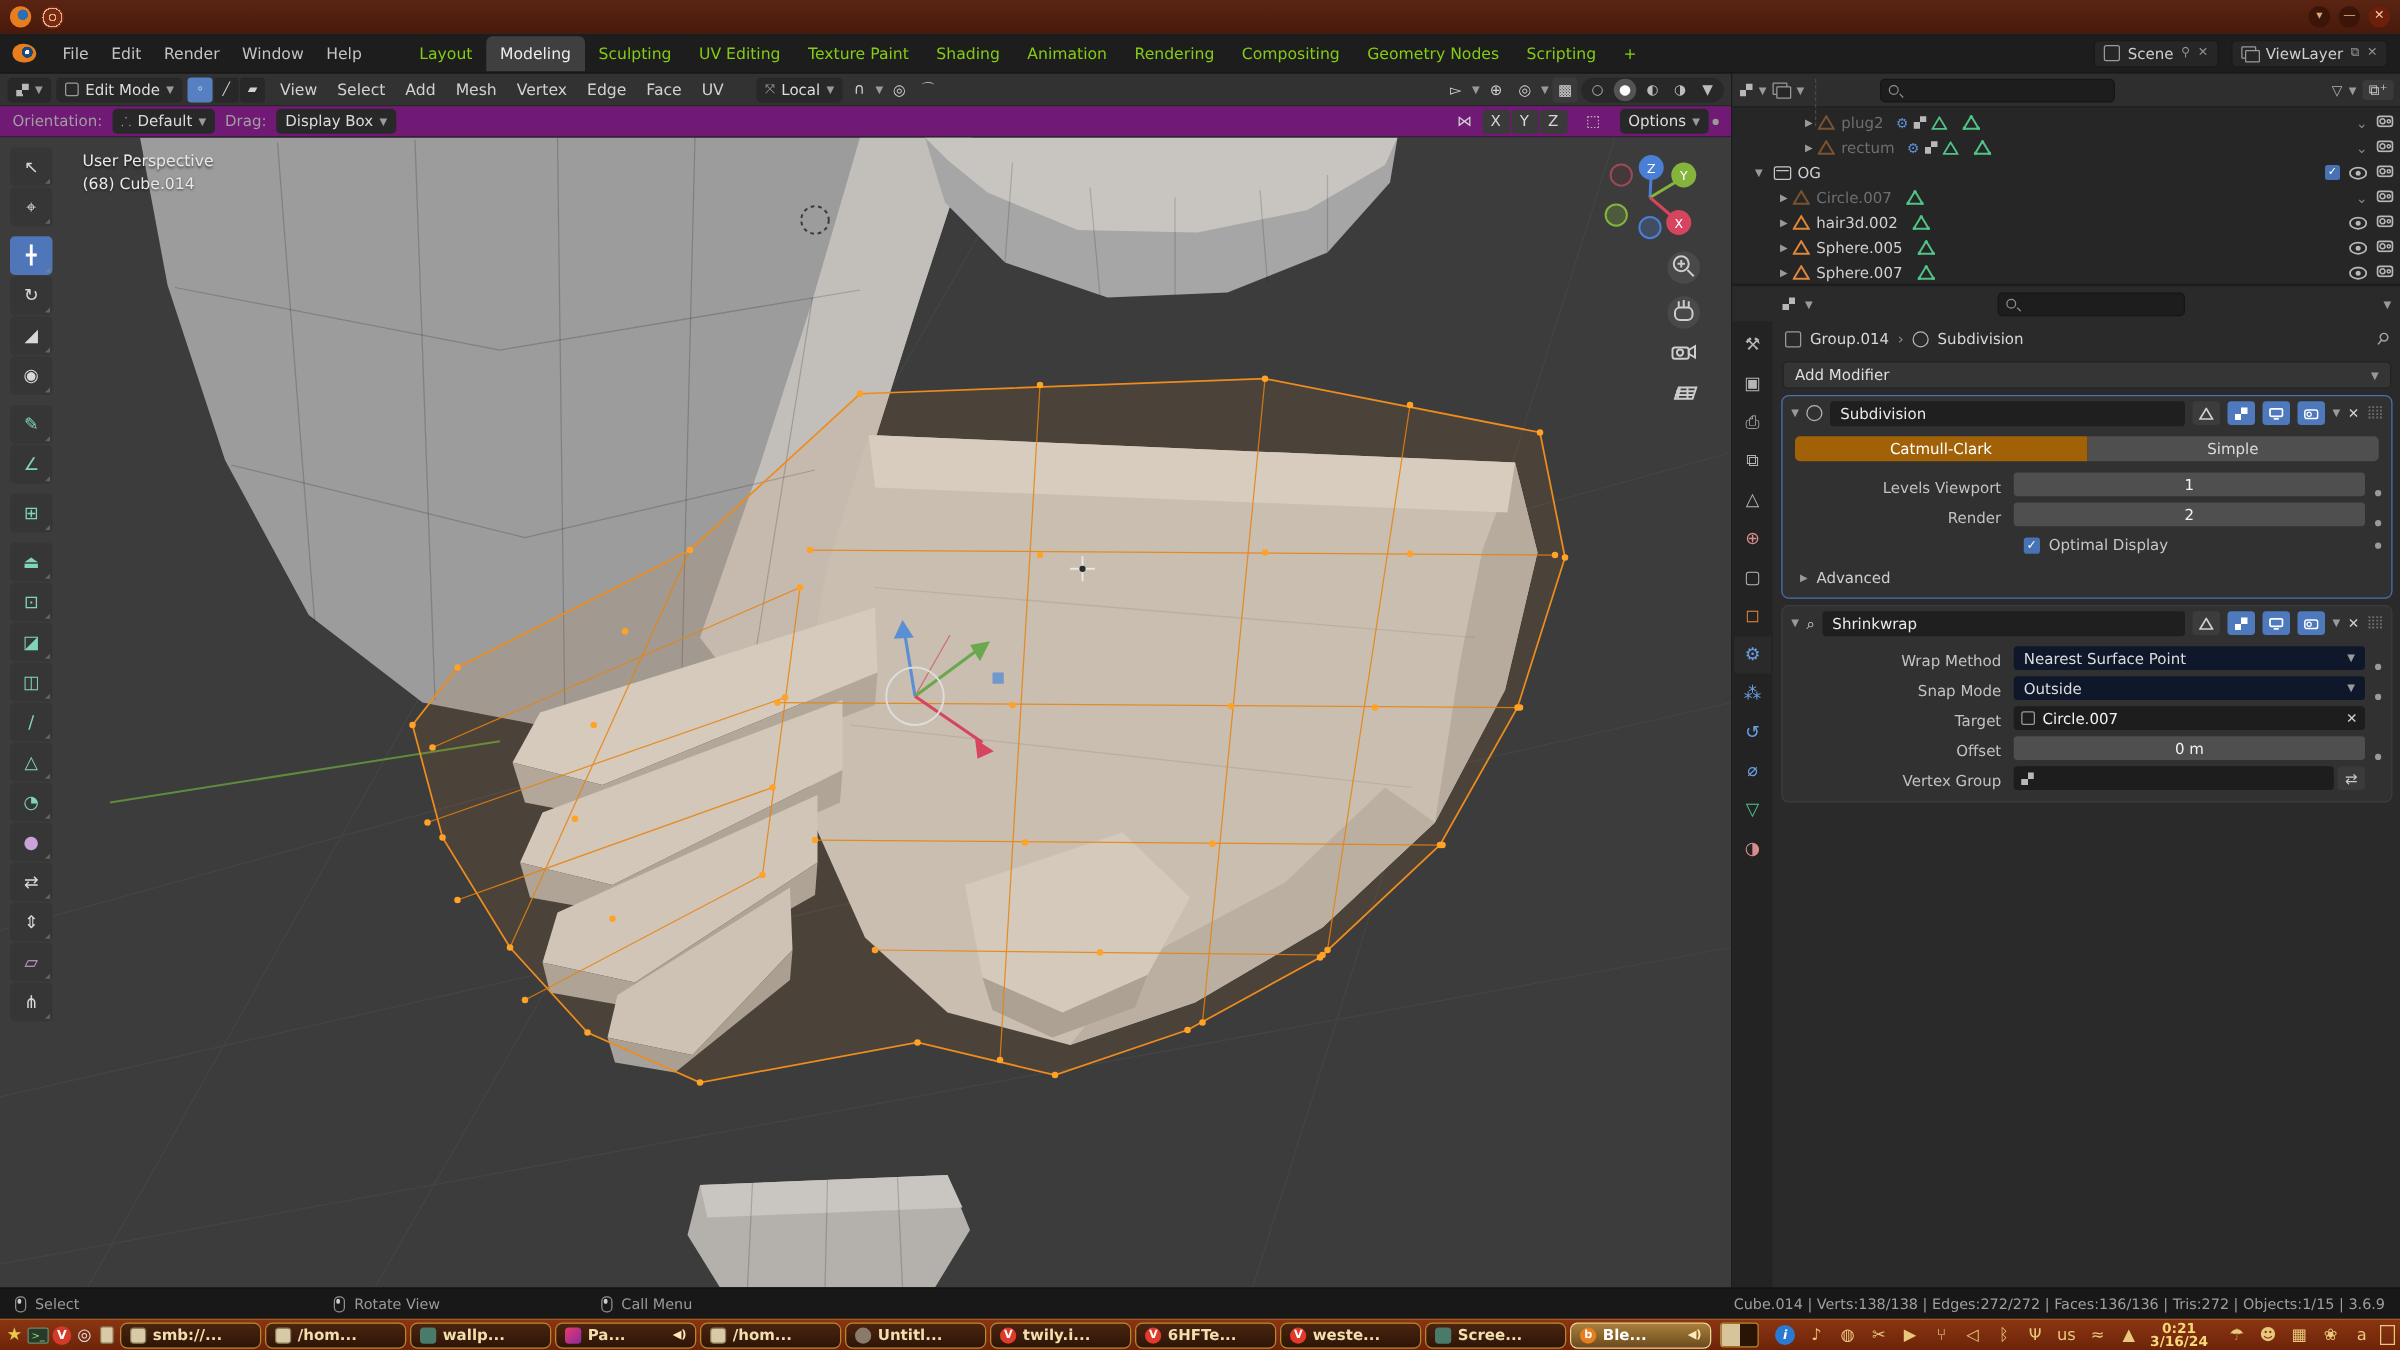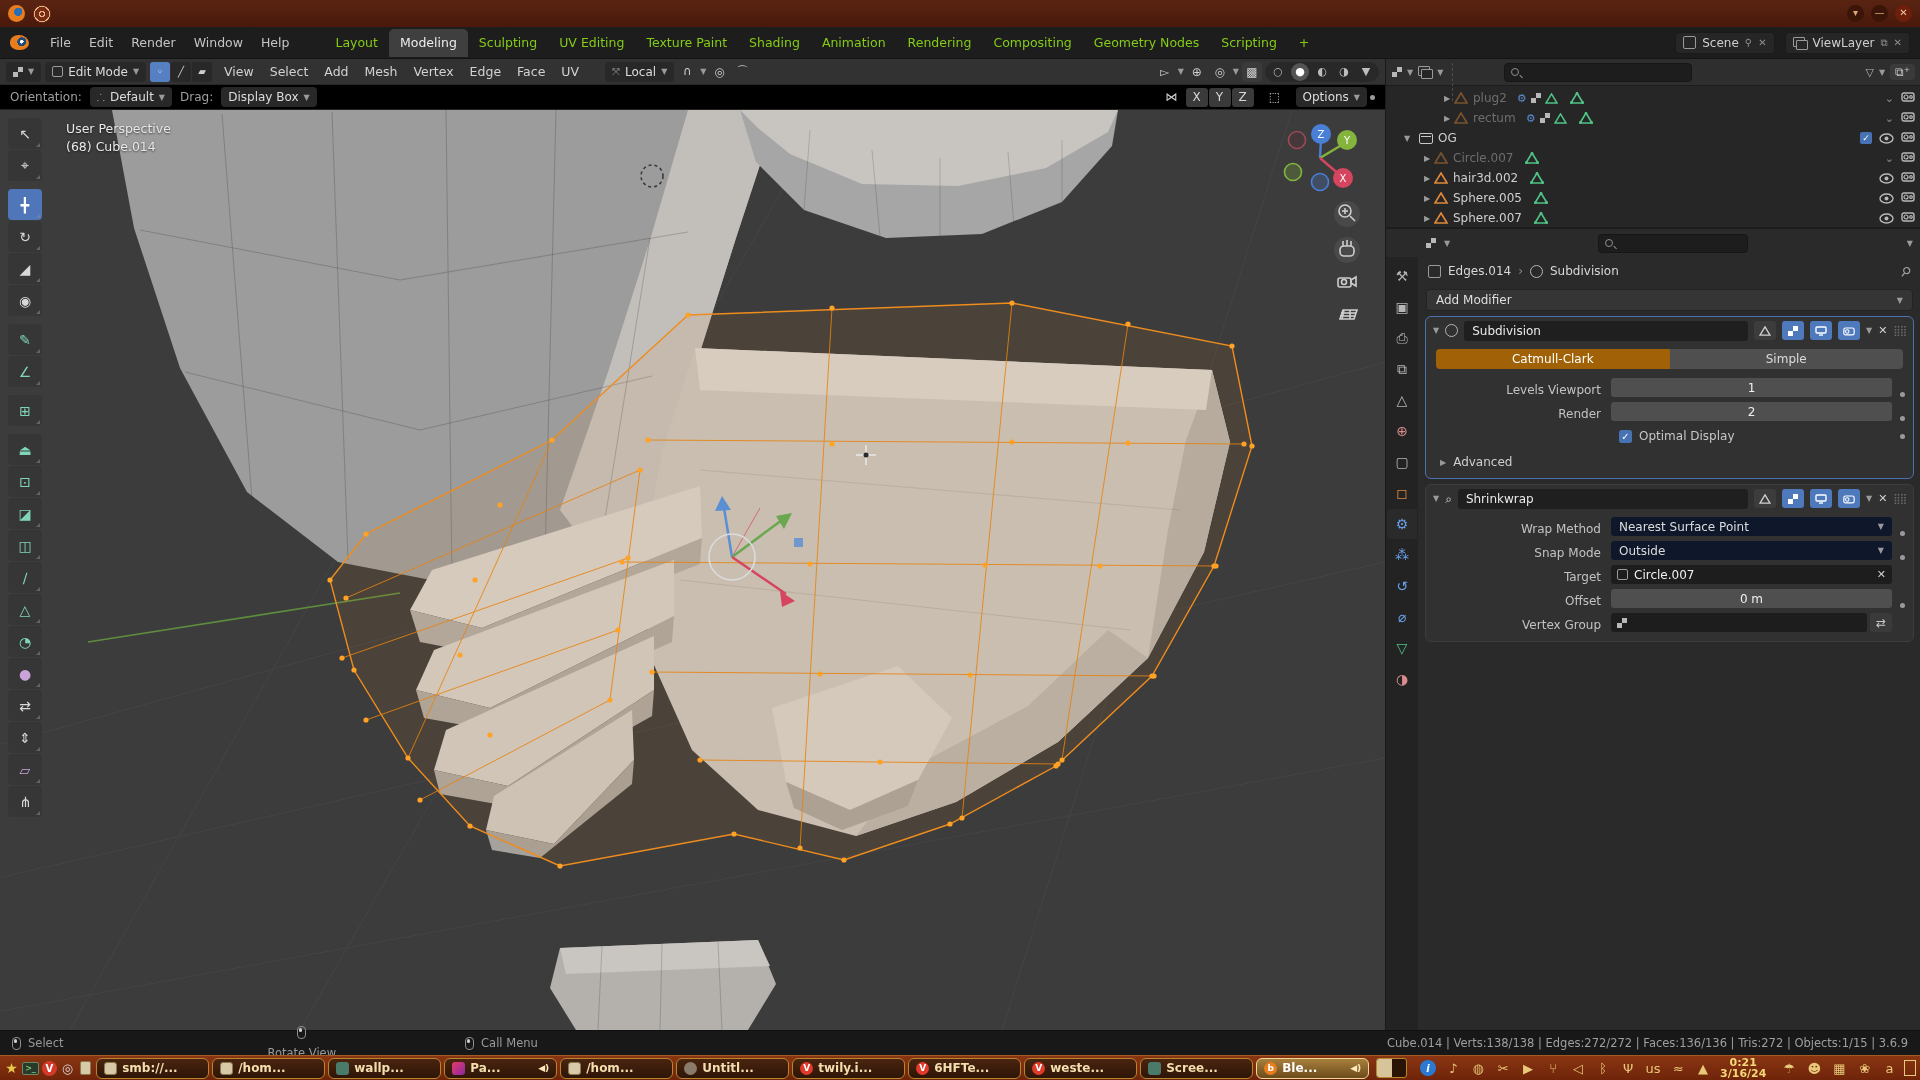--- a/index.html
+++ b/index.html
@@ -37,21 +37,21 @@
   .mb-sel .mini { font-size:10px; color:#8f8f8f; }
   .icon-sq { width:13px; height:13px; border:1.3px solid #9a9a9a; border-radius:2px; display:inline-block; }
   .icon-layers { width:14px; height:12px; display:inline-block; position:relative; }
   .icon-layers::before, .icon-layers::after { content:""; position:absolute; width:10px; height:8px;
     border:1.2px solid #9a9a9a; border-radius:1px; }
   .icon-layers::after { left:3px; top:3px; background:#262626; }
 
   
   .header1 { position:absolute; left:0; top:59px; width:1385px; height:26px; background:#323232;
     display:flex; align-items:center; padding:0 6px; gap:4px; border-bottom:1px solid #262626; }
-  .header2 { position:absolute; left:0; top:85px; width:1385px; height:25px; background:#000000;
+  .header2 { position:absolute; left:0; top:85px; width:1385px; height:25px; background:#701a75;
     display:flex; align-items:center; padding:0 10px; gap:8px; border-bottom:1px solid #232323; }
   .hbtn { display:flex; align-items:center; gap:5px; background:#282828; border-radius:4px;
     height:20px; padding:0 7px; color:#dcdcdc; }
   .chev { font-size:8px; color:#9a9a9a; }
   .selmode { display:flex; gap:1px; }
   .selmode span { width:20px; height:20px; background:#282828; border-radius:3px; display:flex;
     align-items:center; justify-content:center; font-size:10px; color:#cfcfcf; }
   .selmode span.active { background:#5680c2; color:#fff; }
   .vmenu { padding:3px 8px; color:#d2d2d2; font-size:12.5px; }
   .hgroup { display:flex; align-items:center; gap:3px; }
@@ -158,21 +158,21 @@
   .swapbtn { width:22px; height:19px; background:#3a3a3a; border-radius:3px; margin-left:3px; color:#c8c8c8;
     display:flex; align-items:center; justify-content:center; font-size:12px; }
   .i-grid4 { width:12px; height:12px; display:inline-block;
     background:conic-gradient(#b8b8b8 0 25%, transparent 0 50%, #b8b8b8 0 75%, transparent 0); }
   .i-grid4.small { width:10px; height:10px; }
 
   
   .statusbar { position:absolute; left:0; top:1030px; width:1920px; height:25px; background:#181818;
     display:flex; align-items:center; padding:0 12px; color:#9a9a9a; font-size:11.5px; border-top:1px solid #101010; }
   .hint { display:flex; align-items:center; gap:7px; margin-right:14px; }
-  .hint:nth-child(2) { margin-left:190px;flex-direction:column; }
+  .hint:nth-child(2) { margin-left:190px; }
   .hint:nth-child(3) { margin-left:115px; }
   .i-mouse { width:9px; height:13px; border:1px solid #8f8f8f; border-radius:4px; position:relative; display:inline-block; }
   .i-mouse::before { content:""; position:absolute; left:1px; top:1px; width:3px; height:4px; background:#cfcfcf; border-radius:2px; }
   .sb-info { margin-left:auto; color:#9f9f9f; }
 
   
   .taskbar { position:absolute; left:0; top:1055px; width:1920px; height:25px;
     background:linear-gradient(#8a3512,#6e2409); border-top:1px solid #a55a22;
     display:flex; align-items:center; padding:0 4px; gap:3px; }
   .launcher { width:22px; height:21px; display:flex; align-items:center; justify-content:center; font-size:14px; }
@@ -918,21 +918,21 @@
       <div class="props-header">
         <span class="i-grid4 small"></span>
           <span class="chev">▼</span>
         <div class="searchbox">
             <span class="i-lens"></span>
           </div>
         <span class="chev" style="margin-left:auto">▼</span>
       </div>
       <div class="breadcrumb">
         <span class="icon-sq"></span>
-        <span>Edges.014</span>
+        <span>Group.014</span>
         <span class="bc-sep">›</span>
         <span class="icon-circle"></span>
         <span>Subdivision</span>
         <span class="pin">⚲</span>
       </div>
       <button class="add-modifier">
         <span>Add Modifier</span>
           <span class="chev">▼</span>
       </button>
 

